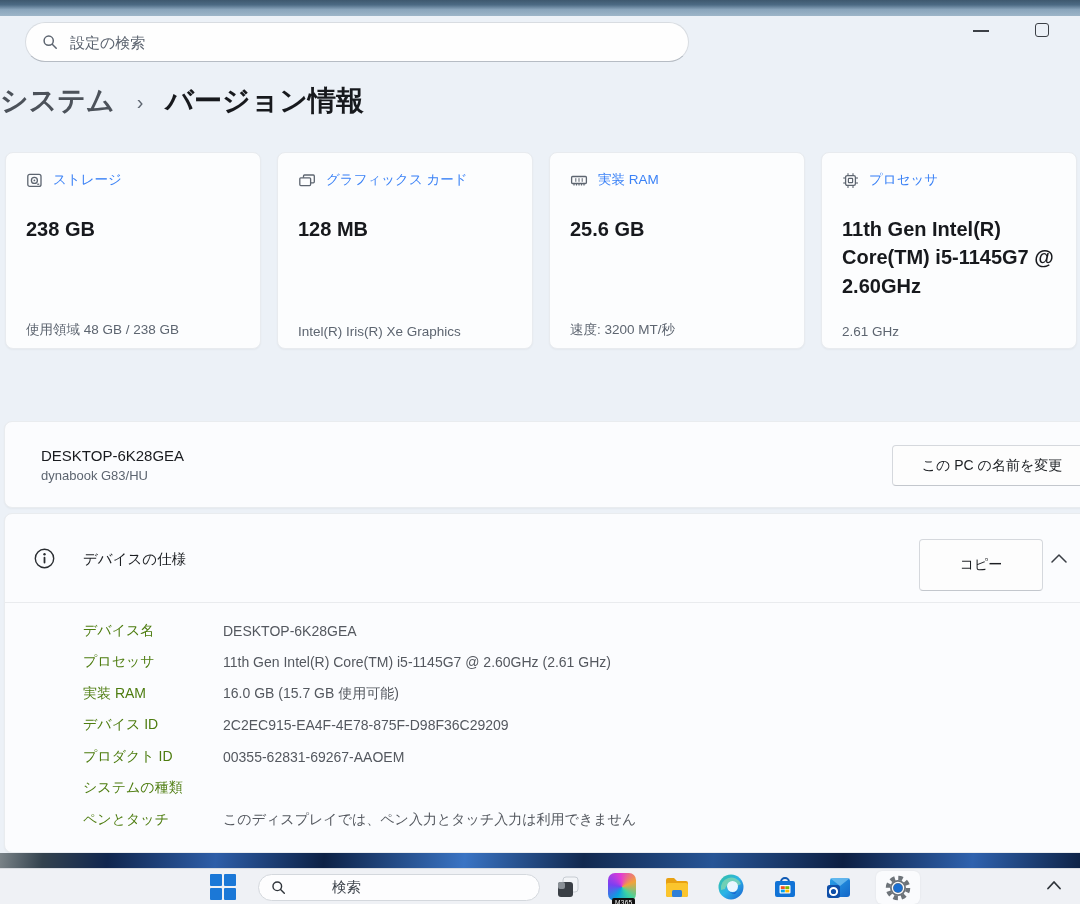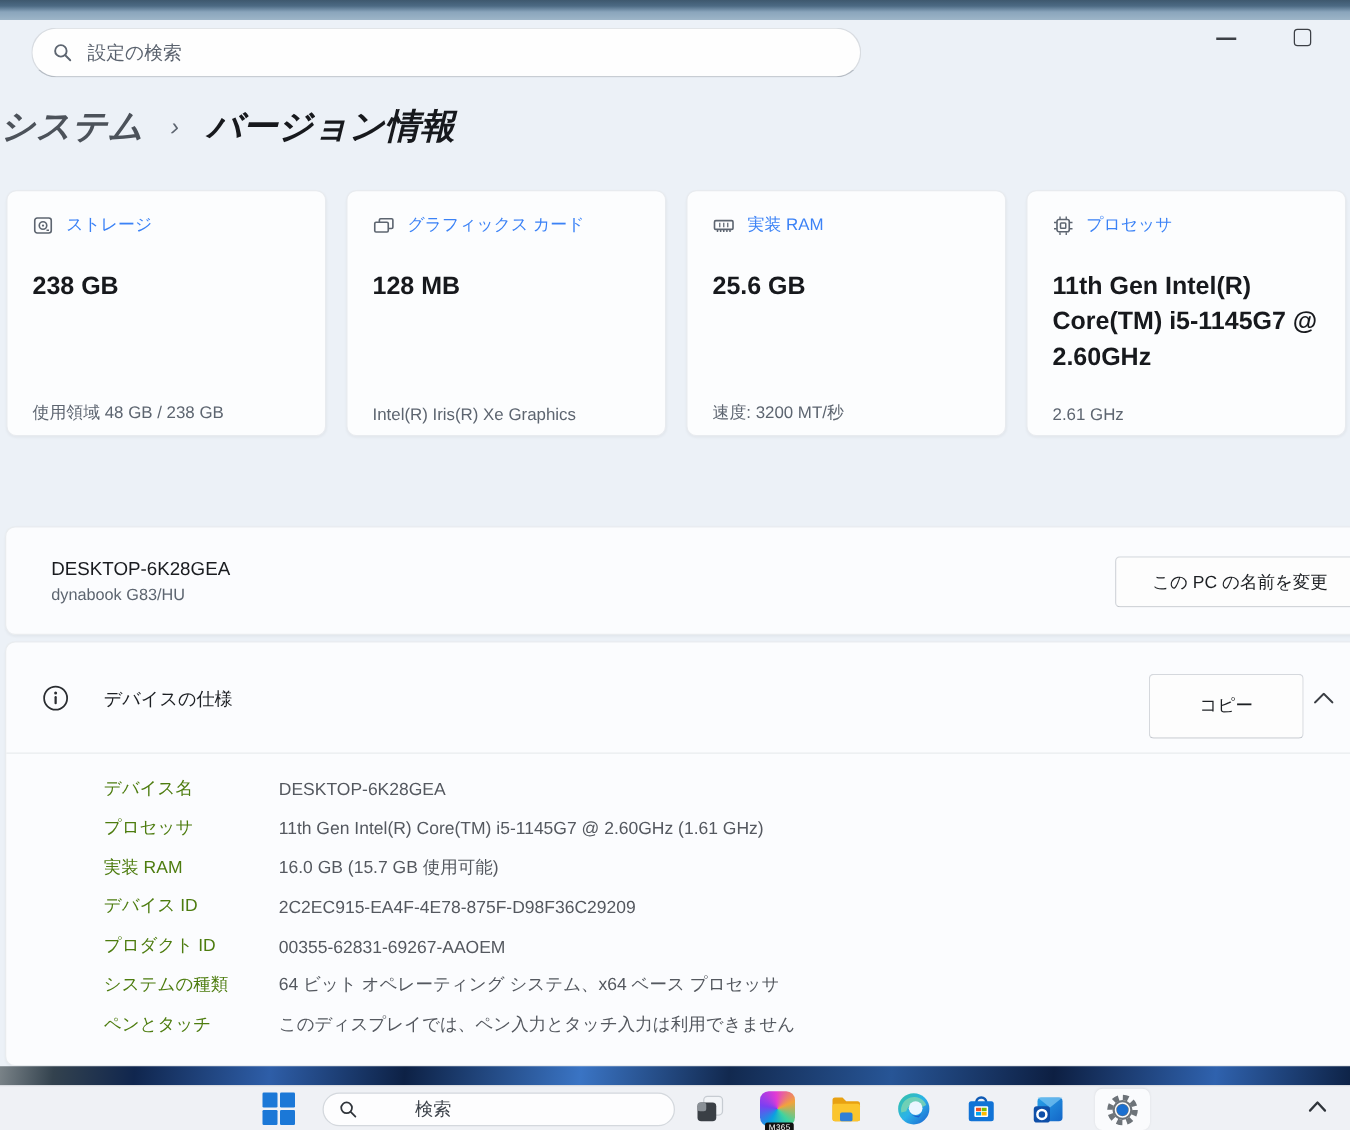--- a/index.html
+++ b/index.html
@@ -16,21 +16,21 @@
   .win-min{position:absolute;left:973px;top:30px;width:16px;height:2px;background:#3c4046;}
   .win-max{position:absolute;left:1035px;top:23px;width:14px;height:14px;border:1.5px solid #3c4046;border-radius:3px;}
   
   .search-pill{position:absolute;left:25px;top:22px;width:664px;height:40px;background:#fefefe;
     border:1px solid #d8dce1;border-bottom-color:#b6bcc4;border-radius:20px;display:flex;align-items:center;padding:0 16px;}
   .search-pill svg{flex:0 0 auto;margin-right:12px;}
   .search-pill input{border:none;outline:none;background:transparent;font-size:15px;width:100%;
     font-family:inherit;color:#1c1f23;}
   .search-pill input::placeholder{color:#5a626e;opacity:1;}
   
-  .breadcrumb{position:absolute;left:0px;top:82px;display:flex;align-items:center;font-size:28px;font-weight:700;font-style:italic;}
+  .breadcrumb{position:absolute;left:0px;top:82px;display:flex;align-items:center;font-size:28px;font-weight:700;}
   .bc-parent{color:#4c525a;}
   .bc-sep{color:#5d6570;font-size:20px;font-weight:400;margin:2px 22px 0 22px;}
   .bc-current{color:#17191d;}
   
   .cards-row{position:absolute;left:5px;top:152px;display:flex;gap:16px;}
   .card{position:relative;width:256px;height:197px;background:#fcfdfe;border:1px solid #e8ebef;
     border-radius:8px;box-shadow:0 1px 2px rgba(0,0,0,.04);padding:18px 20px;}
   .card-head{display:flex;align-items:center;gap:10px;color:#3b82f6;font-size:13.5px;}
   .card-head svg{flex:0 0 auto;}
   .card-value{margin-top:26px;font-size:20px;font-weight:700;color:#17191d;line-height:1.42;}
@@ -189,37 +189,36 @@
     </svg>
   </div>
   <div class="spec-divider"></div>
   <div class="spec-rows">
     <div class="spec-row">
       <span class="spec-label">デバイス名</span>
       <span class="spec-value">DESKTOP-6K28GEA</span>
     </div>
     <div class="spec-row">
       <span class="spec-label">プロセッサ</span>
-      <span class="spec-value">11th Gen Intel(R) Core(TM) i5-1145G7 @ 2.60GHz (1.61 GHz)</span>
+      <span class="spec-value">11th Gen Intel(R) Core(TM) i5-1145G7 @ 2.60GHz (2.61 GHz)</span>
     </div>
     <div class="spec-row">
       <span class="spec-label">実装 RAM</span>
       <span class="spec-value">16.0 GB (15.7 GB 使用可能)</span>
     </div>
     <div class="spec-row">
       <span class="spec-label">デバイス ID</span>
       <span class="spec-value">2C2EC915-EA4F-4E78-875F-D98F36C29209</span>
     </div>
     <div class="spec-row">
       <span class="spec-label">プロダクト ID</span>
       <span class="spec-value">00355-62831-69267-AAOEM</span>
     </div>
     <div class="spec-row">
       <span class="spec-label">システムの種類</span>
-      <span class="spec-value">64 ビット オペレーティング システム、x64 ベース プロセッサ</span>
     </div>
     <div class="spec-row">
       <span class="spec-label">ペンとタッチ</span>
       <span class="spec-value">このディスプレイでは、ペン入力とタッチ入力は利用できません</span>
     </div>
   </div>
 </div>
 
 <div class="wallpaper"></div>
 

